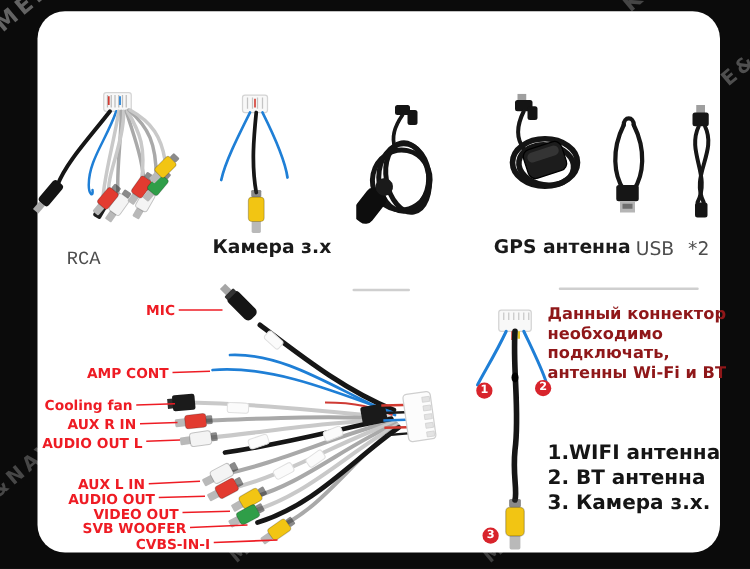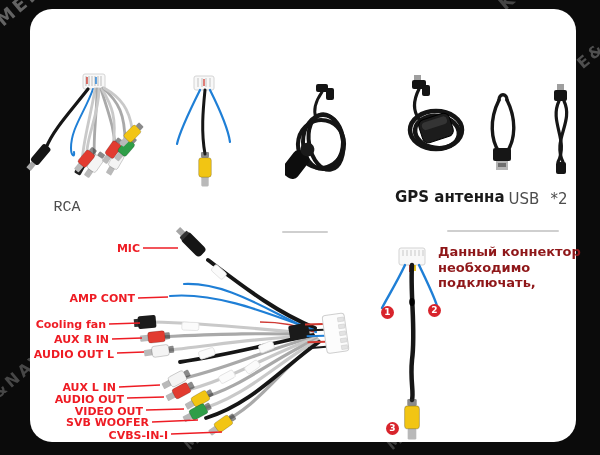--- a/index.html
+++ b/index.html
@@ -129,20 +129,21 @@
 
   <svg class="abs" style="left:536px;top:82px" width="44" height="98" viewBox="0 0 44 98">
     <rect x="21" y="2" width="7" height="7" fill="#9f9f9f"></rect>
     <rect x="18" y="8" width="13" height="11" rx="2" fill="#151515"></rect>
     <path class="wireK" stroke-width="3.2" d="M23,19 C13,40 33,58 22,80"></path>
     <path class="wireK" stroke-width="3.2" d="M28,19 C38,40 16,58 27,80"></path>
     <rect x="20" y="80" width="10" height="12" rx="2" fill="#151515"></rect>
   </svg>
 
   <div class="plabel gray" style="left:40px;top:199px;width:54px;font-family:Liberation Mono, monospace;">RCA</div>
+  <div class="plabel bold" style="left:170px;top:188px;width:85px;">Камера з.х</div>
   <div class="plabel bold" style="left:395px;top:188px;width:90px;">GPS антенна</div>
   <div class="plabel gray" style="left:478px;top:190px;width:44px;margin-left:24px;">USB</div>
   <div class="plabel gray" style="left:540px;top:190px;width:38px;">*2</div>
 
   <div class="divider" style="left:282px;top:231px;width:46px;"></div>
   <div class="divider" style="left:447px;top:230px;width:112px;"></div>
 
   <svg class="abs" style="left:30px;top:222px" width="360" height="230" viewBox="0 0 360 230">
 
     <path class="wireK" stroke-width="4" d="M178,38 C210,62 245,90 285,106"></path>
@@ -239,16 +240,22 @@
   </svg>
 
   <div class="badge" style="left:381px;top:306px;">1</div>
   <div class="badge" style="left:428px;top:304px;">2</div>
   <div class="badge" style="left:386px;top:422px;">3</div>
 
   <div class="note" style="left:438px;top:244px;width:138px;">
     <div>Данный коннектор</div>
     <div>необходимо</div>
     <div>подключать,</div>
+    <div>антенны Wi-Fi и BT</div>
   </div>
 
+  <div class="legend" style="left:438px;top:352px;">
+    <div>1.WIFI антенна</div>
+    <div>2. BT антенна</div>
+    <div>3. Камера з.х.</div>
+  </div>
 
 </div>
 
 </body></html>

